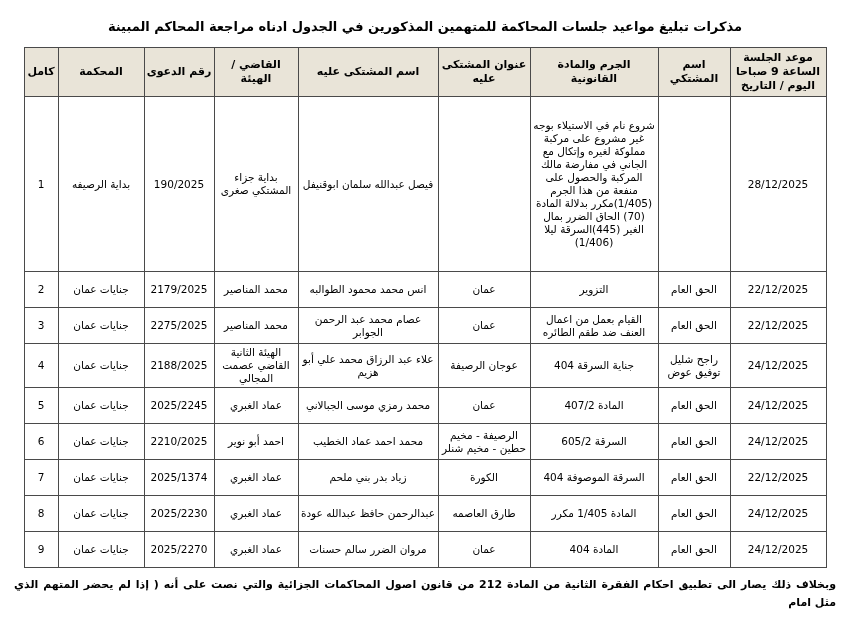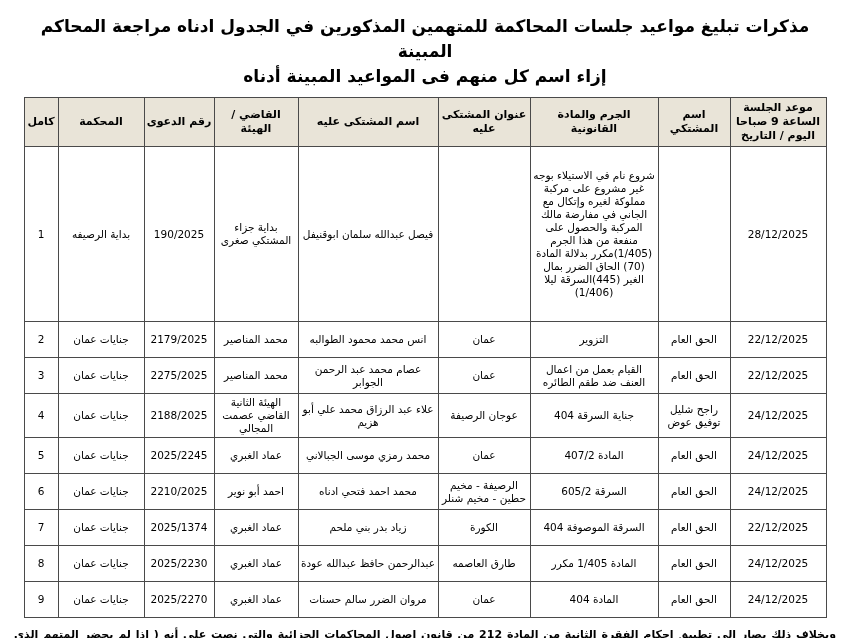--- a/index.html
+++ b/index.html
@@ -20,21 +20,21 @@
     position: relative;
     box-sizing: border-box;
     padding: 10px 14px 6px 14px;
   }
   .title-block {
     text-align: center;
     margin: 4px 0 8px 0;
   }
   .title-line {
     font-weight: bold;
-    font-size: 17px;
+    font-size: 13px;
     line-height: 25px;
     letter-spacing: 0px;
   }
   table.court-table {
     width: 774px;
     border-collapse: collapse;
     table-layout: fixed;
     margin: 0 auto;
   }
   table.court-table th,
@@ -82,21 +82,20 @@
   }
   .footnote .fn-line { display: block; }
 </style>
 </head>
 <body>
 
 <div class="page">
 
   <div class="title-block">
     <div class="title-line">مذكرات تبليغ مواعيد جلسات المحاكمة للمتهمين المذكورين في الجدول ادناه مراجعة المحاكم المبينة</div>
-    <div class="title-line">إزاء اسم كل منهم فى المواعيد المبينة أدناه</div>
   </div>
 
   <table class="court-table">
     <colgroup>
       <col class="c-date">
       <col class="c-plaint">
       <col class="c-charge">
       <col class="c-addr">
       <col class="c-name">
       <col class="c-judge">
@@ -171,21 +170,21 @@
         <td>عماد الغبري</td>
         <td>2025/2245</td>
         <td>جنايات عمان</td>
         <td>5</td>
       </tr>
       <tr class="row-std">
         <td>24/12/2025</td>
         <td>الحق العام</td>
         <td class="cell-charge">السرقة 605/2</td>
         <td>الرصيفة - مخيم حطين - مخيم شنلر</td>
-        <td>محمد احمد فتحي ادناه</td>
+        <td>محمد احمد عماد الخطيب</td>
         <td>احمد أبو نوير</td>
         <td>2210/2025</td>
         <td>جنايات عمان</td>
         <td>6</td>
       </tr>
       <tr class="row-std">
         <td>22/12/2025</td>
         <td>الحق العام</td>
         <td class="cell-charge">السرقة الموصوفة 404</td>
         <td>الكورة</td>

